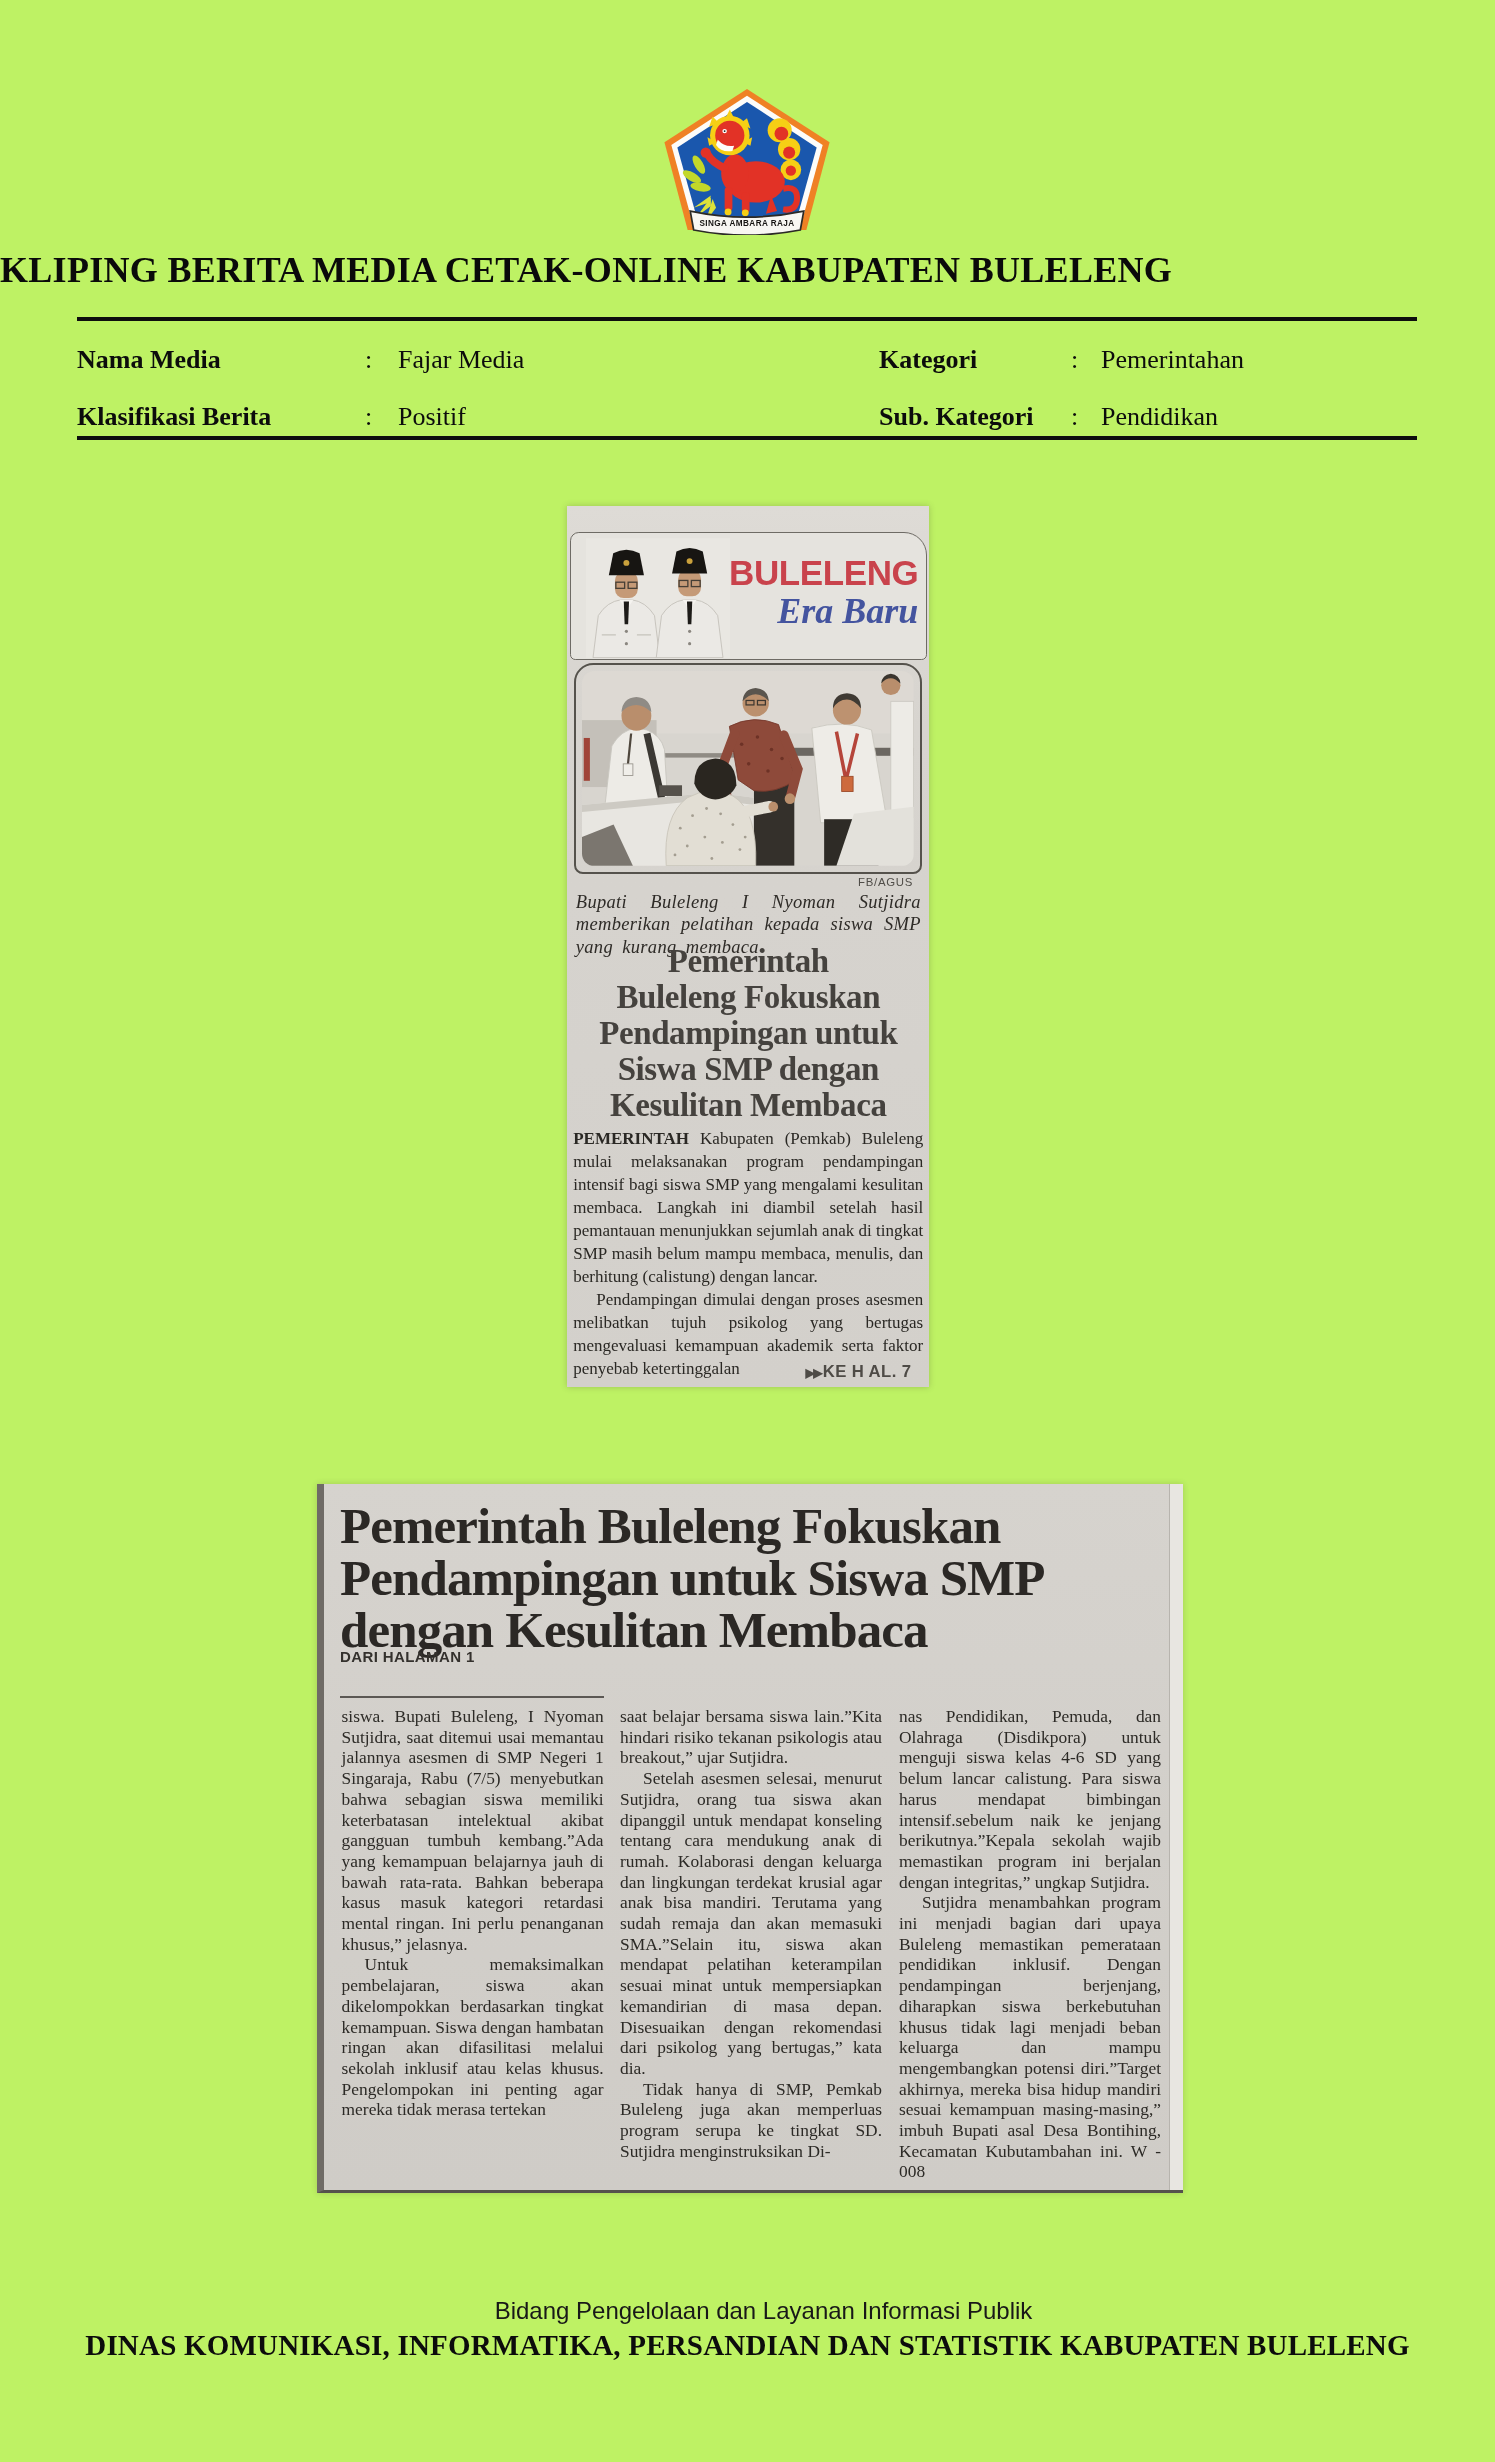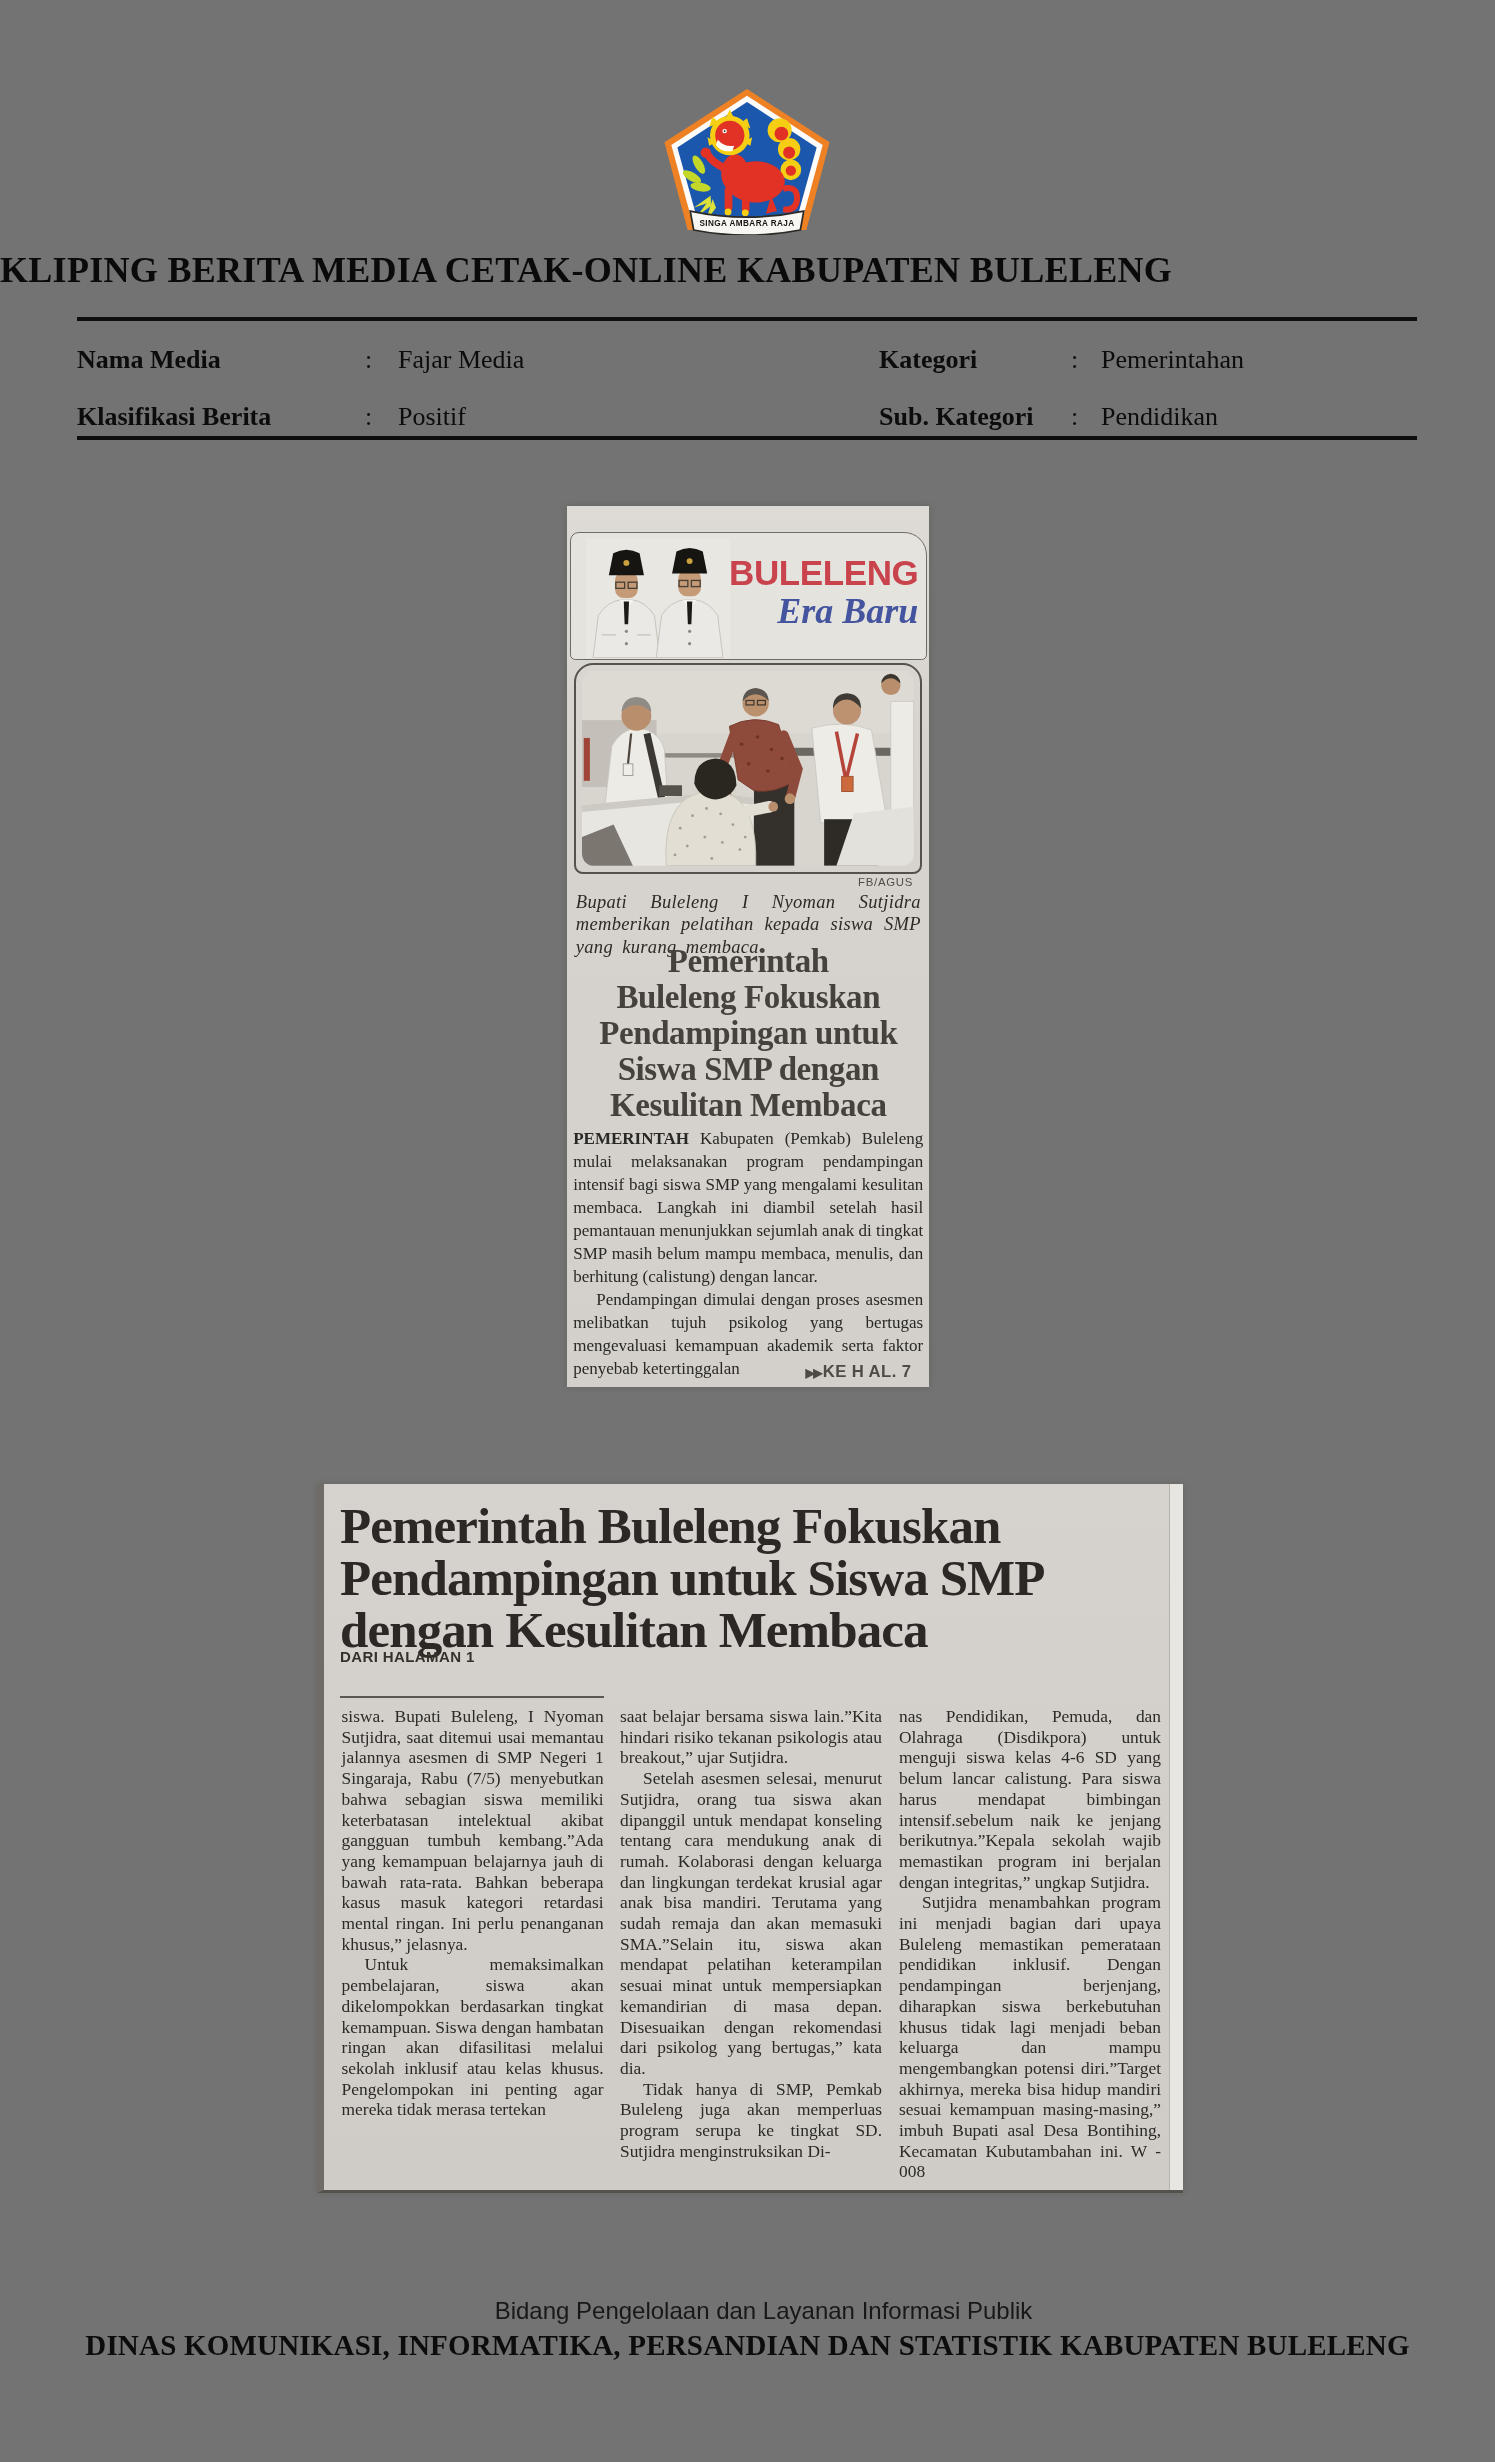--- a/index.html
+++ b/index.html
@@ -1,18 +1,18 @@
 <!DOCTYPE html>
 <html style="font-size:14px"><head>
 <meta charset="utf-8">
 <style>
   * { box-sizing: border-box; margin: 0; padding: 0; }
   html,body { margin:0; background:#ffffff; }
   .page {
-    position: relative; width: 1495px; height: 2462px; background:#737373;
+    position: relative; width: 1495px; height: 2462px; background:#bef264;
     font-family: "Liberation Serif", serif; overflow: hidden;
   }
   .abs { position: absolute; }
 
   
   #logo { left: 661px; top: 84px; width: 172px; height: 151px; }
   #main-title {
     left: 0; top: 249px; width: 1495px; text-align: left;
     font-weight: bold; font-size: 36px; color: #0a0a0a; letter-spacing: 0.3px;
     white-space: nowrap;

